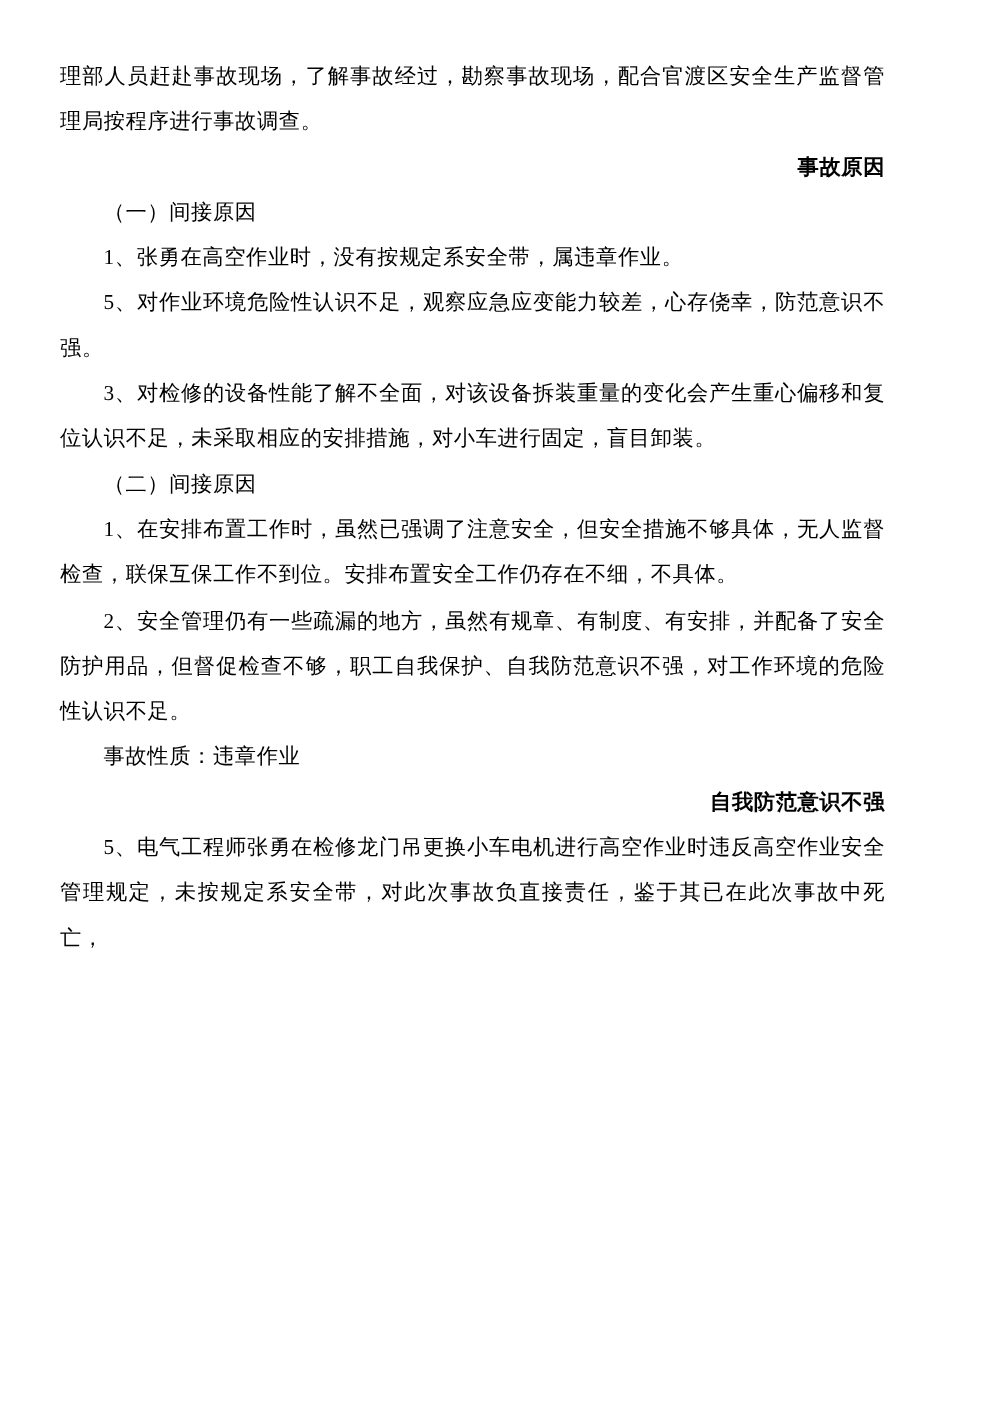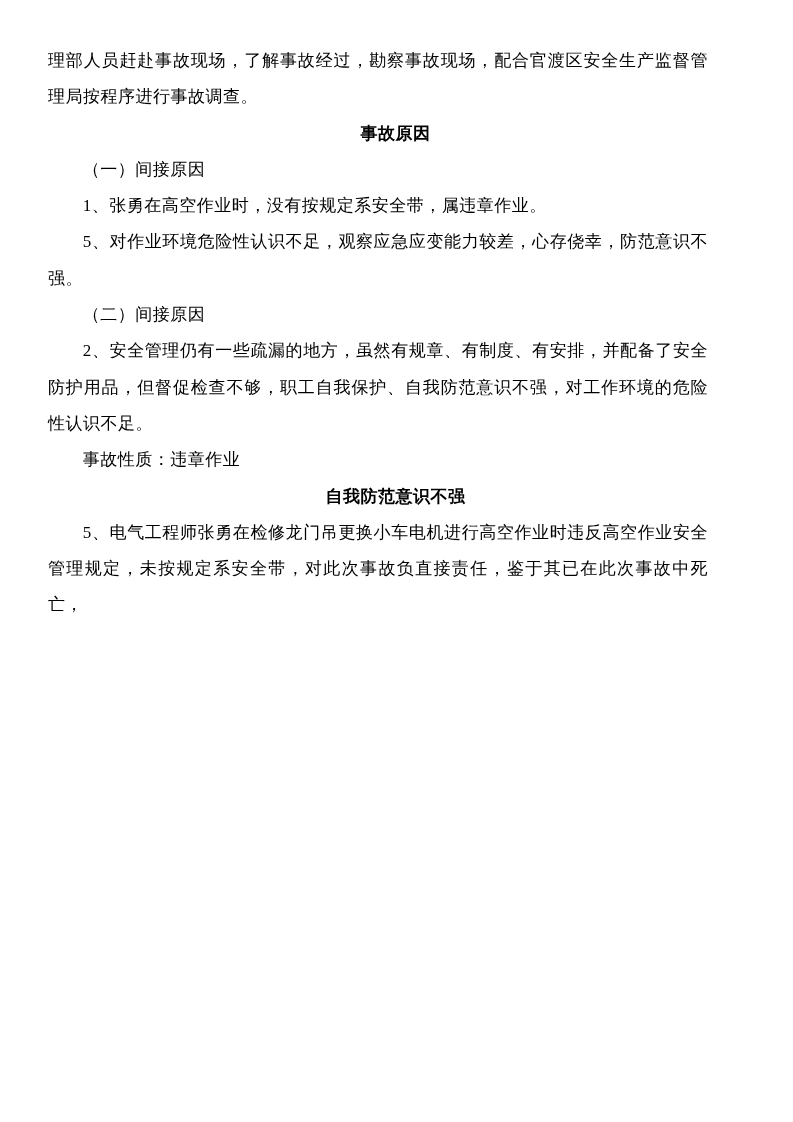--- a/index.html
+++ b/index.html
@@ -26,21 +26,21 @@
     text-justify: inter-ideograph;
     text-indent: 2.05em;
     letter-spacing: 0.5px;
     word-break: break-all;
   }
   .para.noindent {
     text-indent: 0;
   }
   .para.heading {
     font-weight: bold;
-    text-align: center;
+    text-align: right;
   }
   .bold-label {
     font-weight: normal;
   }
 </style>
 </head>
 <body>
 
 <div class="page">
 
@@ -48,23 +48,25 @@
 
 
   <p class="para heading">事故原因</p>
 
   <p class="para">（一）间接原因</p>
 
   <p class="para">1、张勇在高空作业时，没有按规定系安全带，属违章作业。</p>
 
   <p class="para">5、对作业环境危险性认识不足，观察应急应变能力较差，心存侥幸，防范意识不强。</p>
 
+  <p class="para">3、对检修的设备性能了解不全面，对该设备拆装重量的变化会产生重心偏移和复位认识不足，未采取相应的安排措施，对小车进行固定，盲目卸装。</p>
 
   <p class="para">（二）间接原因</p>
 
+  <p class="para">1、在安排布置工作时，虽然已强调了注意安全，但安全措施不够具体，无人监督检查，联保互保工作不到位。安排布置安全工作仍存在不细，不具体。</p>
 
   <p class="para">2、安全管理仍有一些疏漏的地方，虽然有规章、有制度、有安排，并配备了安全防护用品，但督促检查不够，职工自我保护、自我防范意识不强，对工作环境的危险性认识不足。</p>
 
   <p class="para">
     <span class="bold-label">事故性质：</span><span>违章作业</span>
   </p>
 
   <p class="para heading">自我防范意识不强</p>
 
 

